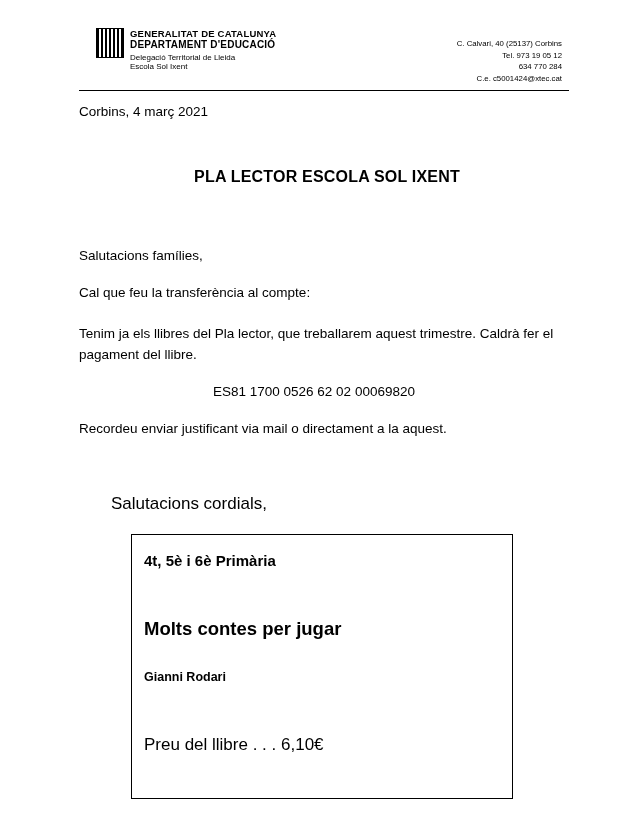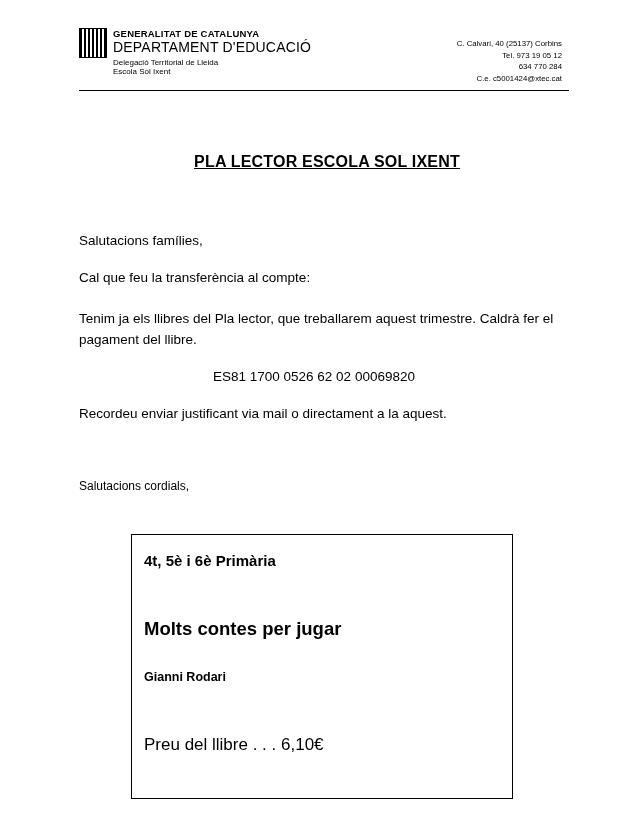--- a/index.html
+++ b/index.html
@@ -27,21 +27,21 @@
   .letterhead {
     position: absolute;
     top: 28px;
     left: 0;
     width: 634px;
     height: 62px;
   }
 
   .logo-block {
     position: absolute;
-    left: 79px;
+    left: 96px;
     top: 0px;
     display: flex;
     align-items: flex-start;
   }
 
   .crest {
     width: 28px;
     height: 30px;
     border: 1px solid #000;
     box-sizing: border-box;
@@ -55,22 +55,22 @@
 
   .org-text {
     line-height: 1.18;
   }
   .org-line1 {
     font-size: 9.5px;
     font-weight: bold;
     letter-spacing: 0.2px;
   }
   .org-line2 {
-    font-size: 14px;
-    font-weight: normal;
+    font-size: 10px;
+    font-weight: bold;
     letter-spacing: 0.2px;
   }
   .org-line3 {
     font-size: 8px;
     margin-top: 2px;
   }
   .org-line4 {
     font-size: 8px;
   }
 
@@ -104,21 +104,20 @@
     font-size: 13.5px;
     margin-top: 0;
   }
 
   .doc-title {
     text-align: center;
     font-size: 16px;
     font-weight: bold;
     margin-top: 49px;
     letter-spacing: 0.2px;
-    text-decoration: underline;
   }
 
   .salutation {
     font-size: 13.5px;
     margin-top: 62px;
   }
 
   .para {
     font-size: 13.5px;
     margin-top: 20px;
@@ -129,22 +128,23 @@
     width: 486px;
   }
 
   .account {
     font-size: 13.5px;
     margin-top: 18px;
     margin-left: 134px;
   }
 
   .closing {
-    font-size: 12px;
+    font-size: 17px;
     margin-top: 54px;
+    margin-left: 32px;
   }
 
   
   .book-box {
     position: absolute;
     left: 131px;
     top: 534px;
     width: 382px;
     height: 265px;
     border: 1px solid #000000;
@@ -203,20 +203,21 @@
       <div>C. Calvari, 40  (25137) Corbins</div>
       <div>Tel. 973 19 05 12</div>
       <div>634 770 284</div>
       <div>C.e. c5001424@xtec.cat</div>
     </div>
   </div>
 
   <div class="rule"></div>
 
   <div class="content">
+    <div class="date-line">Corbins, 4 març 2021</div>
 
     <div class="doc-title">PLA LECTOR  ESCOLA SOL IXENT</div>
 
     <div class="salutation">Salutacions famílies,</div>
 
     <div class="para">Cal que feu la transferència al compte:</div>
 
     <div class="para para-wide">Tenim ja els llibres del Pla lector, que treballarem aquest trimestre. Caldrà fer el pagament  del llibre.</div>
 
     <div class="account">ES81 1700 0526 62 02 00069820</div>

